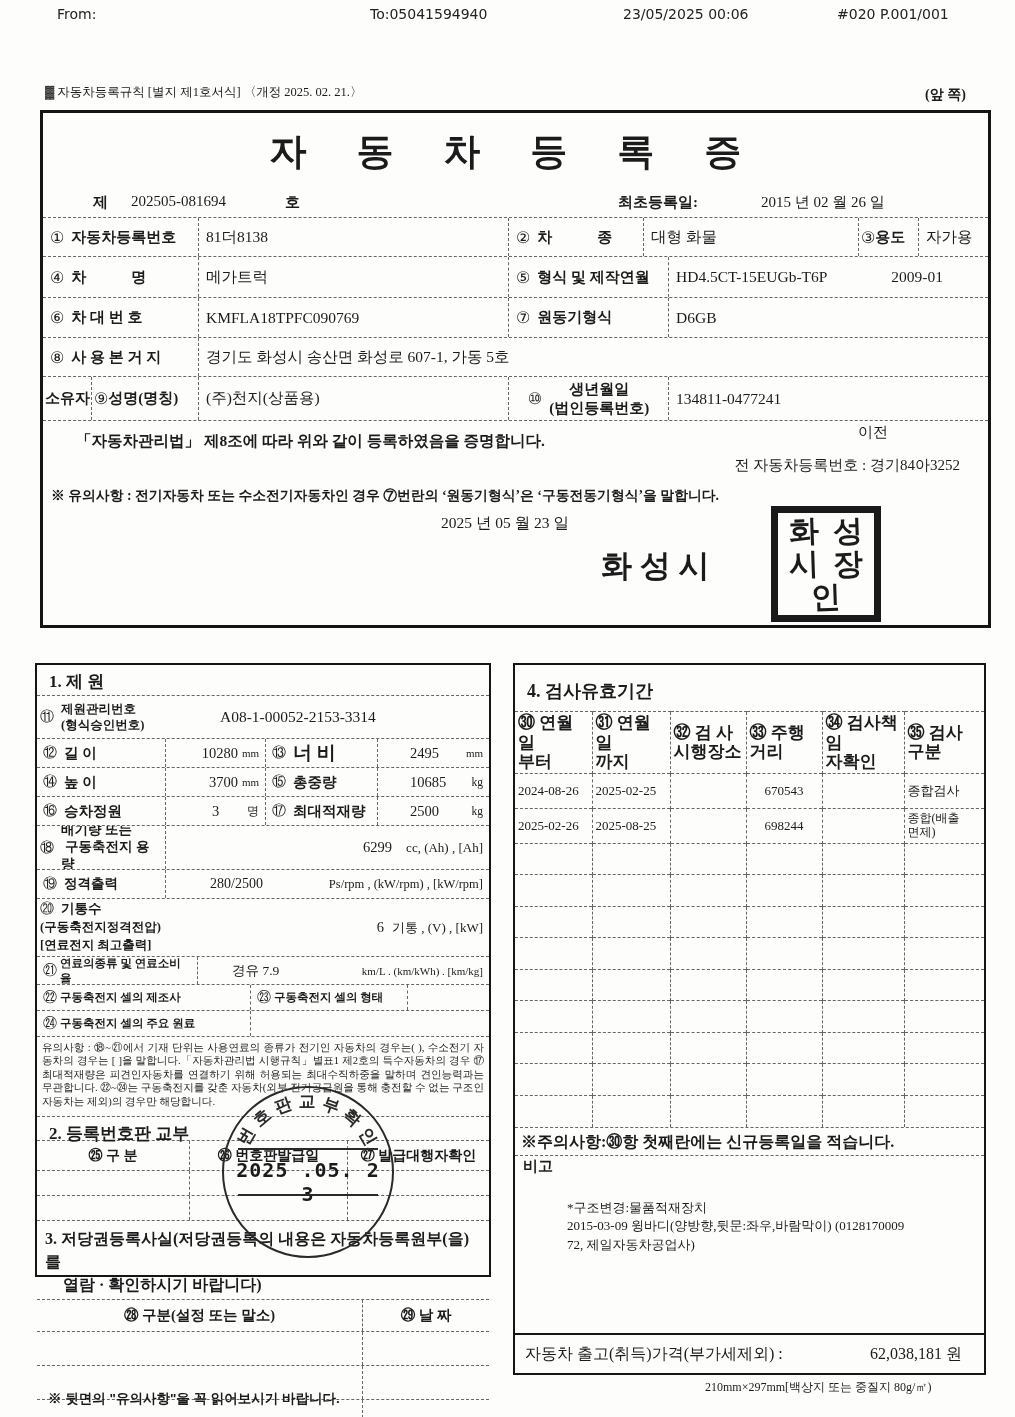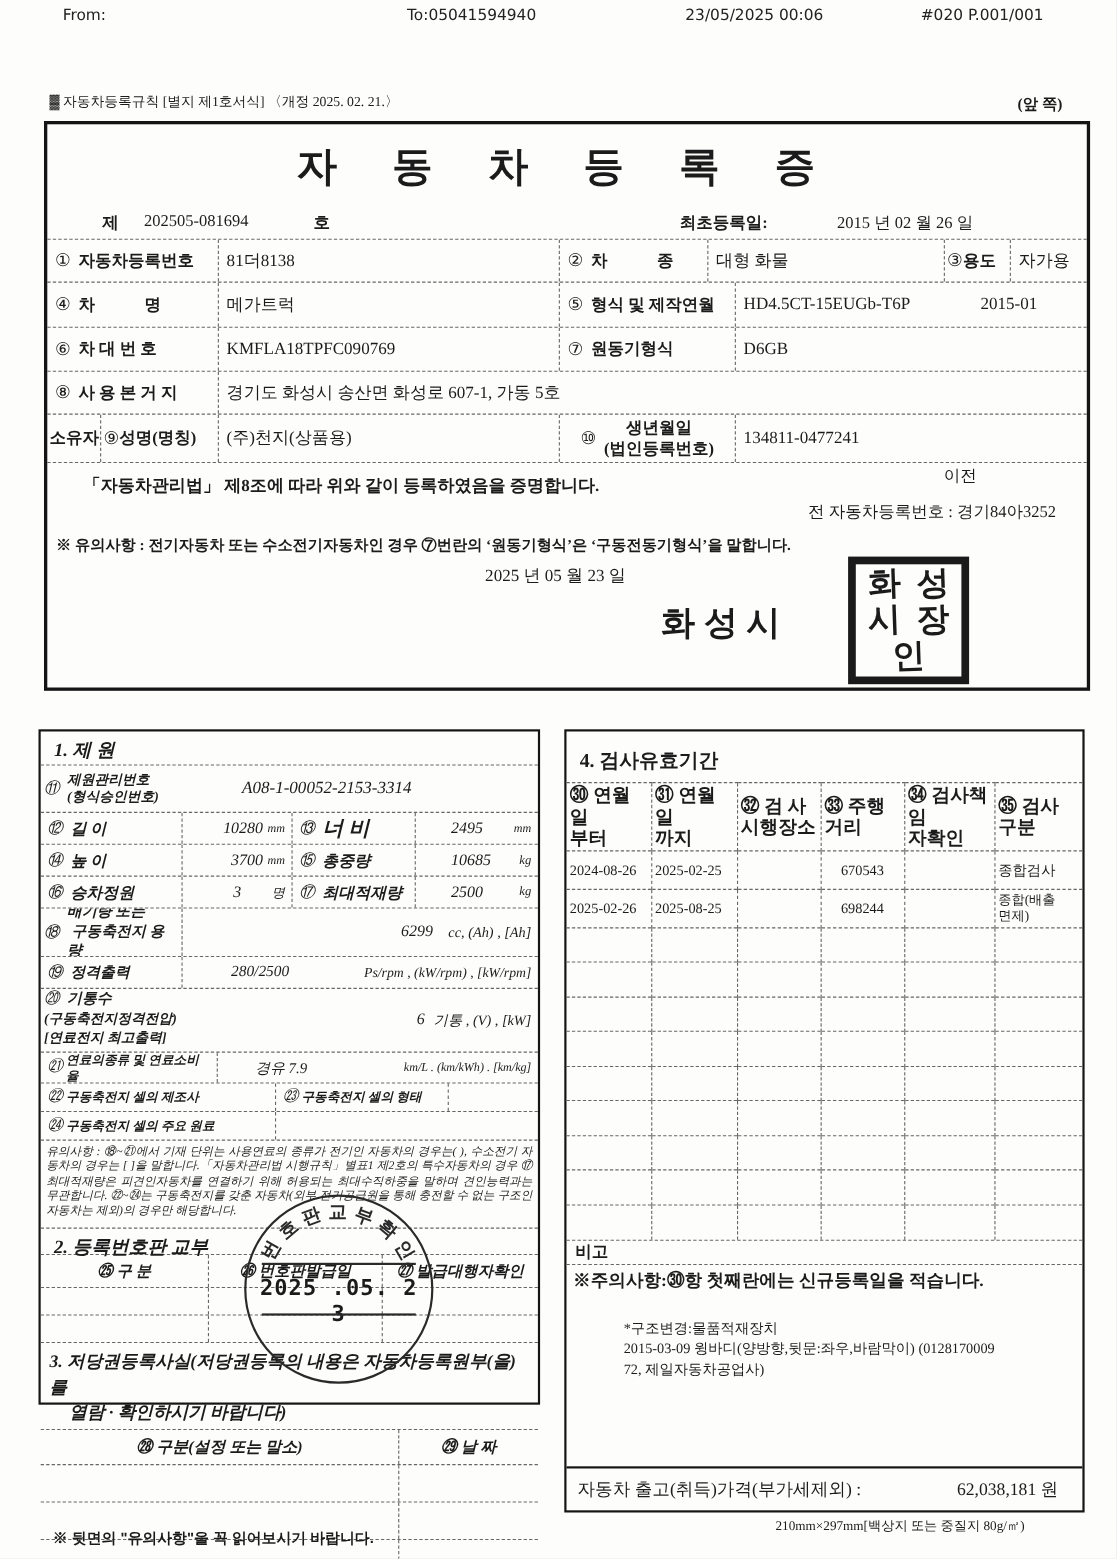--- a/index.html
+++ b/index.html
@@ -81,21 +81,21 @@
             <span class="num">④</span>
             <span class="lbl">차            명</span>
           </div>
         <div class="cell val" style="width:310px;">메가트럭</div>
         <div class="cell" style="width:160px;">
             <span class="num">⑤</span>
             <span class="lbl">형식 및 제작연월</span>
           </div>
         <div class="cell val" style="flex:1;justify-content:space-between;padding-right:45px;">
           <span>HD4.5CT-15EUGb-T6P</span>
-            <span>2015-01</span>
+            <span>2009-01</span>
         </div>
       </div>
       <div class="row" style="height:40px;">
         <div class="cell first" style="width:155px;">
             <span class="num">⑥</span>
             <span class="lbl">차 대 번 호</span>
           </div>
         <div class="cell val" style="width:310px;">KMFLA18TPFC090769</div>
         <div class="cell" style="width:160px;">
             <span class="num">⑦</span>
@@ -138,21 +138,21 @@
 
     <div class="abs seal" style="left:728px;top:393px;width:110px;height:116px;">
       <span>화</span>
         <span>성</span>
       <span>시</span>
         <span>장</span>
       <span>인</span>
     </div>
   </div>
 
-  <div class="abs panel" style="left:35px;top:663px;width:456px;height:614px;font-style:italic;">
+  <div class="abs panel" style="left:35px;top:663px;width:456px;height:614px;">
 
     <div class="sec-title" style="height:30px;">1.  제       원</div>
 
     <div class="srow" style="height:43px;">
       <div class="scell first" style="width:145px;padding:1px 3px;">
         <span class="num">⑪</span>
         <span style="line-height:1.1;"><span class="slbl" style="font-size:12.5px;">제원관리번호</span><br><span class="slbl" style="font-size:12.5px;">(형식승인번호)</span></span>
       </div>
       <div class="scell" style="flex:1;border-left:none;font-size:15.5px;padding-left:38px;">A08-1-00052-2153-3314</div>
     </div>
@@ -446,22 +446,22 @@
         <td></td>
             <td></td>
             <td></td>
             <td></td>
             <td></td>
             <td></td>
       </tr>
     </tbody>
       </table>
 
+    <div style="border-top:1px dashed #666;padding:4px 4px 2px 6px;font-size:16px;font-weight:bold;">※주의사항:㉚항 첫째란에는 신규등록일을 적습니다.</div>
     <div style="border-top:1px dashed #666;padding:1px 4px 1px 8px;font-size:15px;font-weight:bold;">비고</div>
-    <div style="border-top:1px dashed #666;padding:4px 4px 2px 6px;font-size:16px;font-weight:bold;">※주의사항:㉚항 첫째란에는 신규등록일을 적습니다.</div>
 
     <div style="padding:22px 28px 0 52px;font-size:13px;line-height:1.45;flex:1;">
       <div>*구조변경:물품적재장치</div>
       <div>2015-03-09 윙바디(양방향,뒷문:좌우,바람막이) (0128170009</div>
       <div>72, 제일자동차공업사)</div>
     </div>
 
     <div style="border-top:2px solid #151515;height:38px;display:flex;align-items:center;justify-content:space-between;padding:0 22px 0 10px;font-size:16px;">
       <span>자동차 출고(취득)가격(부가세제외) :</span>
       <span>62,038,181 원</span>

